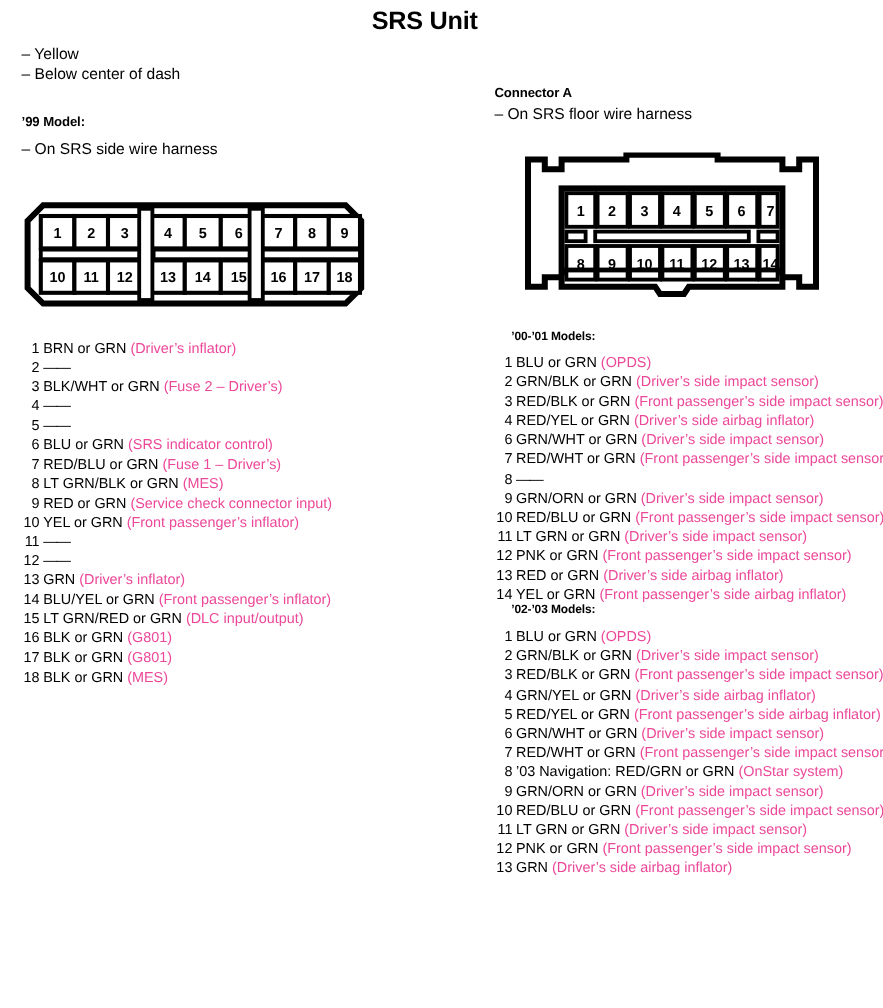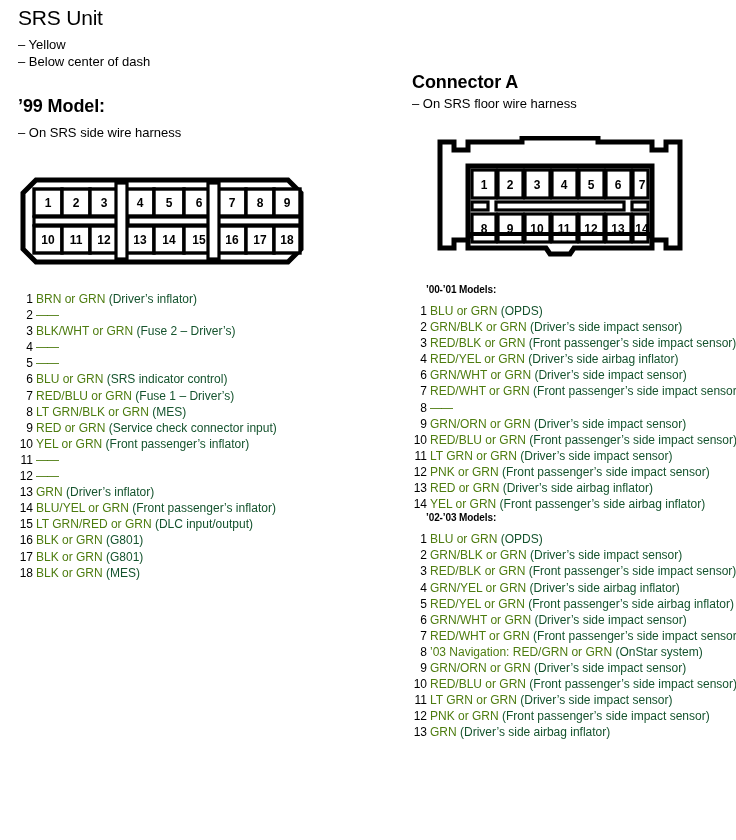--- a/index.html
+++ b/index.html
@@ -16,27 +16,28 @@
     overflow: hidden;
   }
 
   .page { position: relative; width: 736px; height: 840px; }
 
   .col-left  { position: absolute; left: 18px; top: 0;   width: 380px; }
   .col-right { position: absolute; left: 412px; top: 72px; width: 324px; }
 
   h1.title {
     font-size: 21px;
-    font-weight: normal;
+    font-weight: bold;
     margin: 0;
     padding: 6px 0 0 0;
     letter-spacing: -0.2px;
+    text-align: right;
   }
   h2.section-title {
-    font-size: 18px;
+    font-size: 11px;
     font-weight: bold;
     margin: 0;
     padding: 0;
     letter-spacing: -0.1px;
   }
   h3.models-title {
     font-size: 10px;
     font-weight: bold;
     margin: 0;
     padding: 0;
@@ -60,22 +61,22 @@
     line-height: 16.1px;
     white-space: nowrap;
     display: block;
   }
   .pin-num {
     display: inline-block;
     width: 15px;
     text-align: right;
     margin-right: 3px;
   }
-  .pin-wire { color: #4d7c0f; }
-  .pin-desc { color: #14532d; }
+  .pin-wire { color: #000000; }
+  .pin-desc { color: #ec4899; }
   .pin-empty { letter-spacing: -1px; }
 
   
   .conn18-wrap { position: relative; width: 288px; height: 90px; margin: 0; }
   .conn18 { display:block; }
   .conn14-wrap { position: relative; width: 248px; height: 122px; }
   .conn14 { display:block; }
 
   .cell-num {
     font-family: "Liberation Sans", sans-serif;

